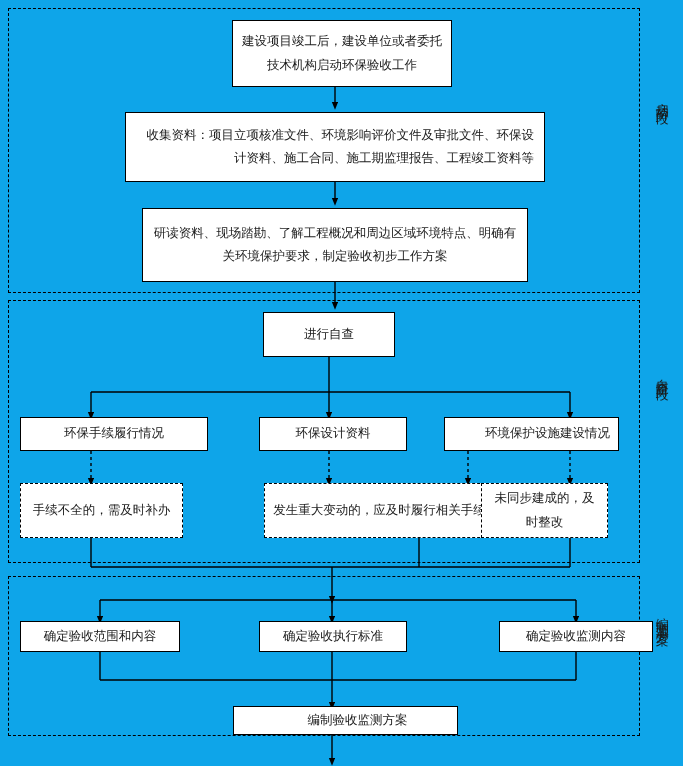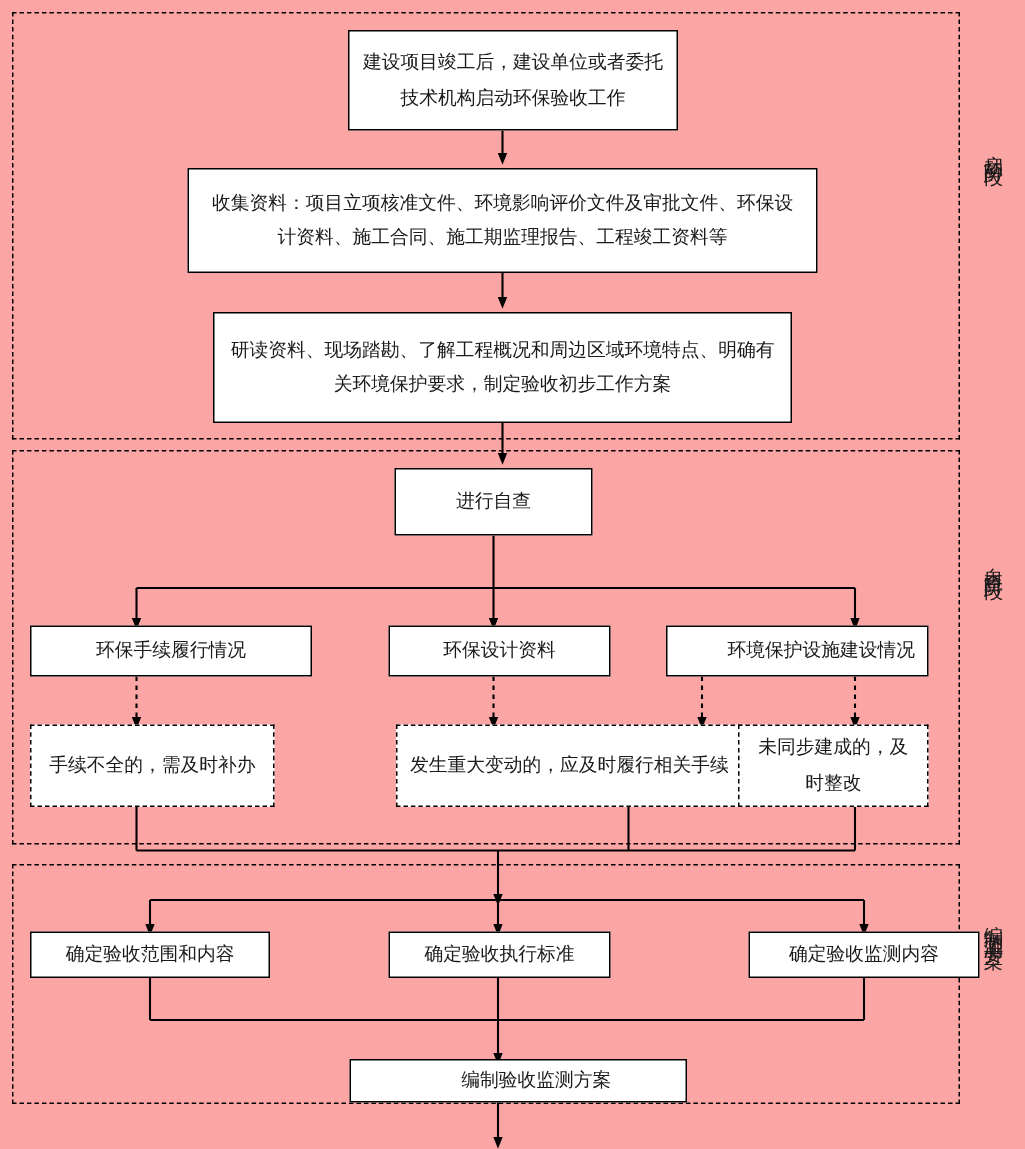--- a/index.html
+++ b/index.html
@@ -10,21 +10,21 @@
   }
   body {
     font-family: "Liberation Sans", "DejaVu Sans", sans-serif;
     color: #1a1a1a;
   }
   #flowchart-root {
     position: relative;
     width: 683px;
     height: 766px;
     overflow: hidden;
-    background: #fca5a5;
+    background: #0ea5e9;
   }
   
   #connector-layer {
     position: absolute;
     left: 0;
     top: 0;
     width: 683px;
     height: 766px;
     pointer-events: none;
     z-index: 1;
@@ -64,21 +64,21 @@
     padding: 2px 8px;
   }
   .node.solid {
     border: 1px solid #000000;
   }
   .node.dashed {
     border: 1px dashed #000000;
   }
   .node.align-left {
     justify-content: flex-start;
-    text-align: center;
+    text-align: right;
     padding-left: 10px;
     padding-right: 10px;
   }
   .node .node-text {
     display: block;
     width: 100%;
   }
 </style>
 </head>
 <body>
@@ -193,21 +193,21 @@
   </div>
 
   <div class="node dashed" style="left:20px; top:483px; width:163px; height:55px;">
     <span class="node-text">手续不全的，需及时补办</span>
   </div>
 
   <div class="node dashed" style="left:264px; top:483px; width:231px; height:55px;">
     <span class="node-text">发生重大变动的，应及时履行相关手续</span>
   </div>
 
-  <div class="node dashed" style="left:492px; top:483px; width:127px; height:55px;">
+  <div class="node dashed" style="left:481px; top:483px; width:127px; height:55px;">
     <span class="node-text">未同步建成的，及时整改</span>
   </div>
 
   <div class="phase-section" style="left:8px; top:576px; width:632px; height:160px;"></div>
   <div class="phase-label" style="left:650px; top:607px;">编制监测方案</div>
 
   <div class="node solid" style="left:259px; top:621px; width:148px; height:31px;">
     <span class="node-text">确定验收执行标准</span>
   </div>
 

